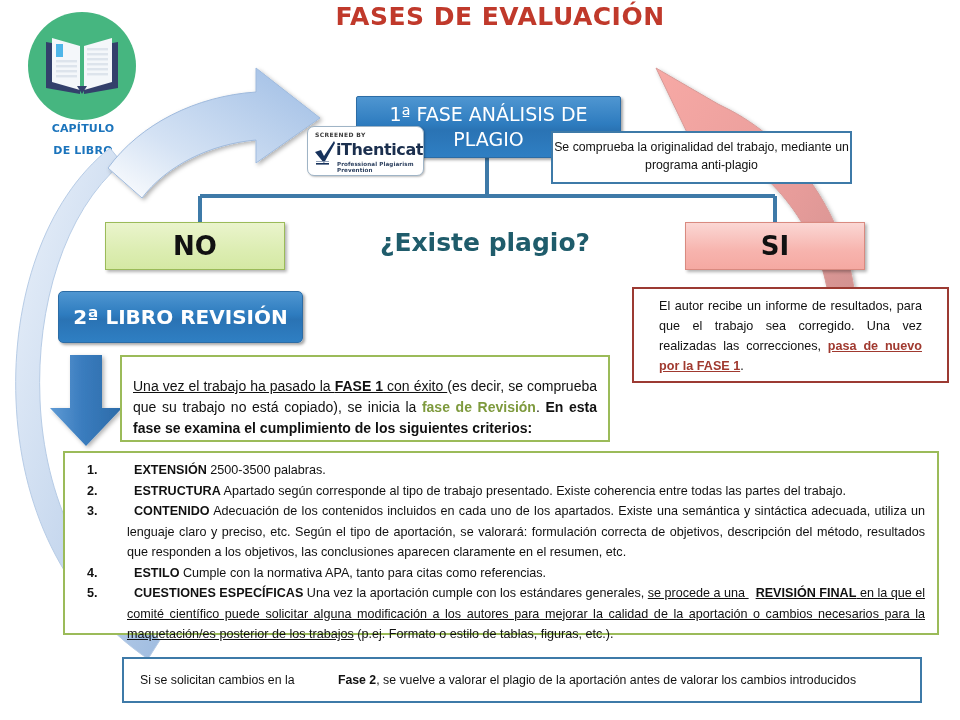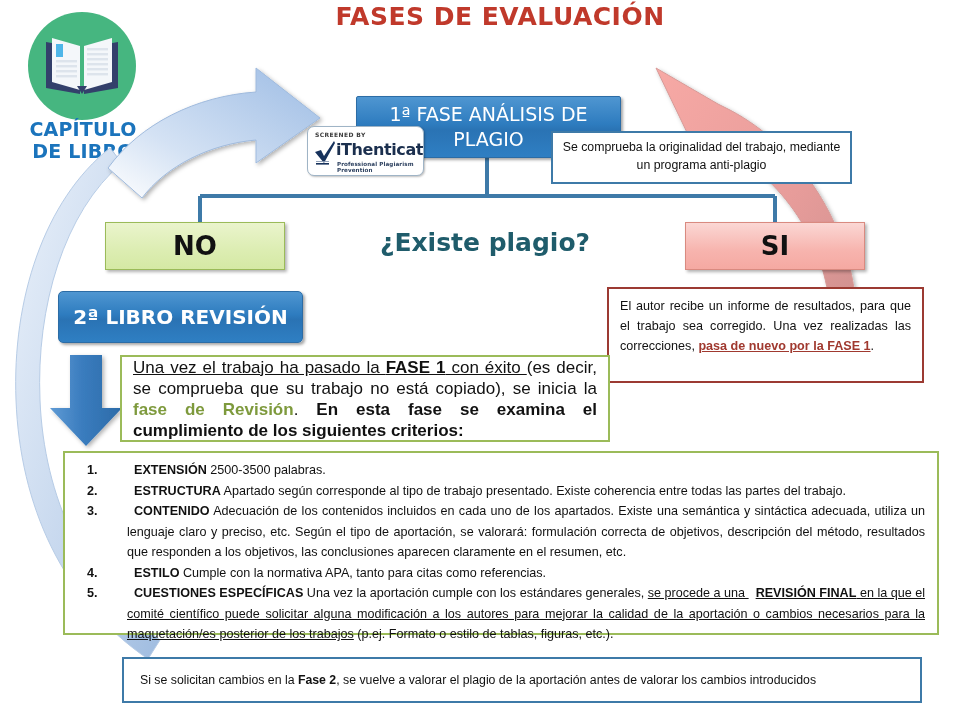--- a/index.html
+++ b/index.html
@@ -39,21 +39,21 @@
   #book-icon {
     position: absolute;
     left: 16px; top: 22px;
     width: 76px; height: 62px;
   }
   #capitulo-label {
     left: 10px; top: 118px; width: 146px;
     text-align: center;
     font-family: "DejaVu Sans", sans-serif;
     font-weight: bold;
-    font-size: 19px;
+    font-size: 11px;
     line-height: 22px;
     color: #1B74BC;
     letter-spacing: 0.2px;
   }
 
   
   .box {
     box-sizing: border-box;
     display: flex; align-items: center; justify-content: center;
     text-align: center;
@@ -117,45 +117,45 @@
   }
 
   
   .callout {
     box-sizing: border-box;
     background: #ffffff;
   }
   #callout-originalidad {
     left: 551px; top: 131px; width: 301px; height: 53px;
     border: 2px solid #3E7AA8;
-    padding: 5px 8px;
+    padding: 5px 0;
     font-size: 12.3px;
     line-height: 18px;
     text-align: center;
     color: #111;
     z-index: 7;
   }
   #callout-autor {
-    left: 607px; top: 287px; width: 317px; height: 96px;
+    left: 632px; top: 287px; width: 317px; height: 96px;
     border: 2px solid #9C3A32;
-    padding: 7px 11px;
+    padding: 7px 25px;
     font-size: 12.6px;
     line-height: 20px;
     text-align: justify;
     color: #111;
     z-index: 7;
   }
   #callout-autor .hl {
     color: #A0392F; font-weight: bold; text-decoration: underline;
   }
   #callout-unavez {
     left: 120px; top: 355px; width: 490px; height: 87px;
     border: 2px solid #9BBB59;
-    padding: 0 11px;
-    font-size: 17px;
+    padding: 19px 11px;
+    font-size: 14px;
     line-height: 21px;
     text-align: justify;
     color: #111;
     z-index: 7;
   }
   #callout-unavez .u { text-decoration: underline; }
   #callout-unavez .b { font-weight: bold; }
   #callout-unavez .green { color: #7E9A3D; font-weight: bold; }
 
   #criteria-box {
@@ -190,21 +190,21 @@
     border: 2px solid #3E7AA8;
     background: #ffffff;
     padding: 6px 16px;
     box-sizing: border-box;
     display: flex; align-items: center;
     font-size: 12.3px;
     line-height: 17px;
     color: #111;
     z-index: 7;
   }
-  #callout-fase2 .b { font-weight: bold; }
+  #callout-fase2 .b { font-weight: bold; margin-left: 40px; }
 
   
   #ithenticate {
     left: 307px; top: 126px; width: 115px; height: 48px;
     background: #ffffff;
     border: 1.5px solid #9fb4c6;
     border-radius: 7px;
     box-shadow: 1px 1px 2px rgba(0,0,0,0.25);
     z-index: 8;
     overflow: hidden;

